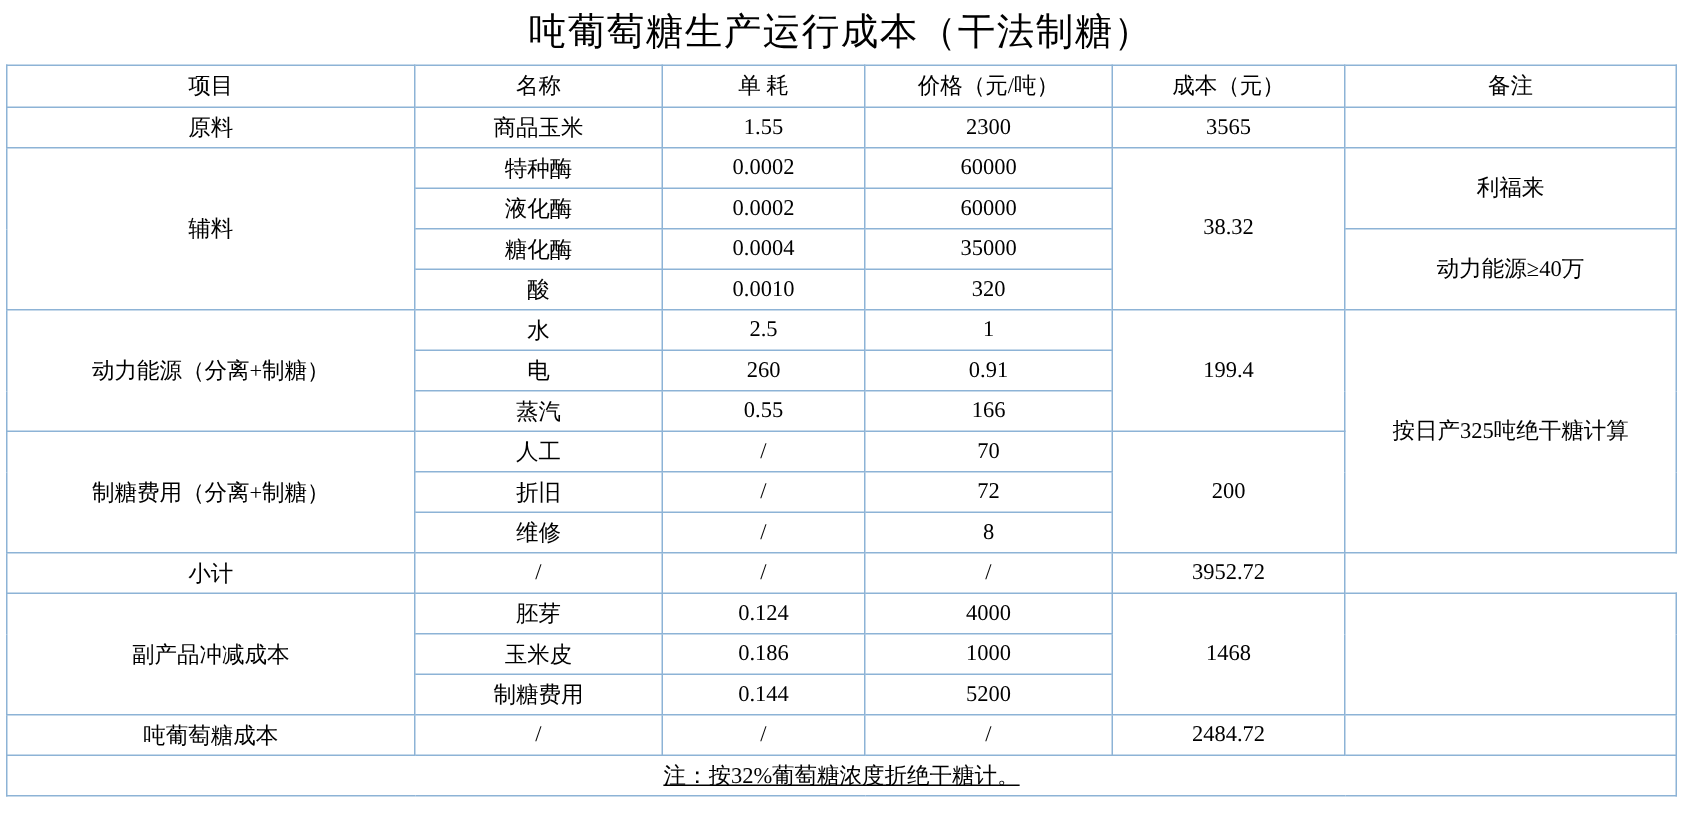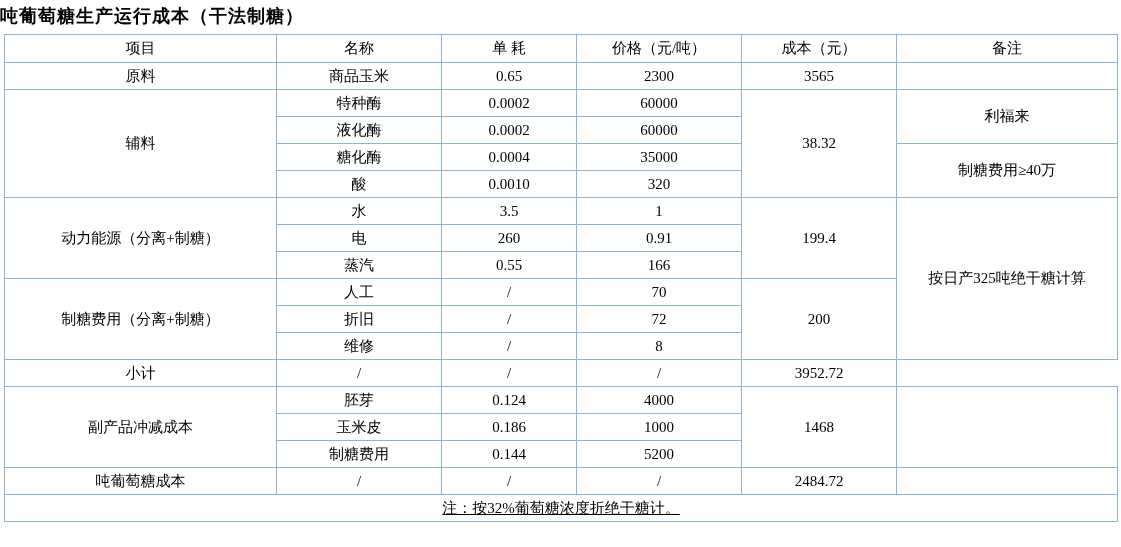--- a/index.html
+++ b/index.html
@@ -14,24 +14,24 @@
     color: #000000;
     overflow: hidden;
   }
   #page {
     width: 1121px;
     height: 547px;
     position: relative;
     box-sizing: border-box;
   }
   .title {
-    text-align: left;
+    text-align: center;
     font-family: "Liberation Serif", serif;
-    font-size: 18px;
-    font-weight: bold;
+    font-size: 25px;
+    font-weight: normal;
     letter-spacing: 1px;
     padding-top: 4px;
     padding-bottom: 6px;
     color: #000;
   }
   table.cost-table {
     border-collapse: collapse;
     width: 1113px;
     margin: 0 4px;
     table-layout: fixed;
@@ -94,21 +94,21 @@
         <td>价格（元/吨）</td>
         <td>成本（元）</td>
         <td>备注</td>
       </tr>
     </thead>
     <tbody>
 
       <tr>
         <td class="rowlabel">原料</td>
         <td>商品玉米</td>
-        <td>0.65</td>
+        <td>1.55</td>
         <td>2300</td>
         <td>3565</td>
         <td></td>
       </tr>
 
       <tr>
         <td class="rowlabel" rowspan="4">辅料</td>
         <td>特种酶</td>
         <td>0.0002</td>
         <td>60000</td>
@@ -117,32 +117,32 @@
       </tr>
       <tr>
         <td>液化酶</td>
         <td>0.0002</td>
         <td>60000</td>
       </tr>
       <tr>
         <td>糖化酶</td>
         <td>0.0004</td>
         <td>35000</td>
-        <td rowspan="2">制糖费用≥40万</td>
+        <td rowspan="2">动力能源≥40万</td>
       </tr>
       <tr>
         <td>酸</td>
         <td>0.0010</td>
         <td>320</td>
       </tr>
 
       <tr>
         <td class="rowlabel" rowspan="3">动力能源（分离+制糖）</td>
         <td>水</td>
-        <td>3.5</td>
+        <td>2.5</td>
         <td>1</td>
         <td rowspan="3">199.4</td>
         <td rowspan="6">按日产325吨绝干糖计算</td>
       </tr>
       <tr>
         <td>电</td>
         <td>260</td>
         <td>0.91</td>
       </tr>
       <tr>

